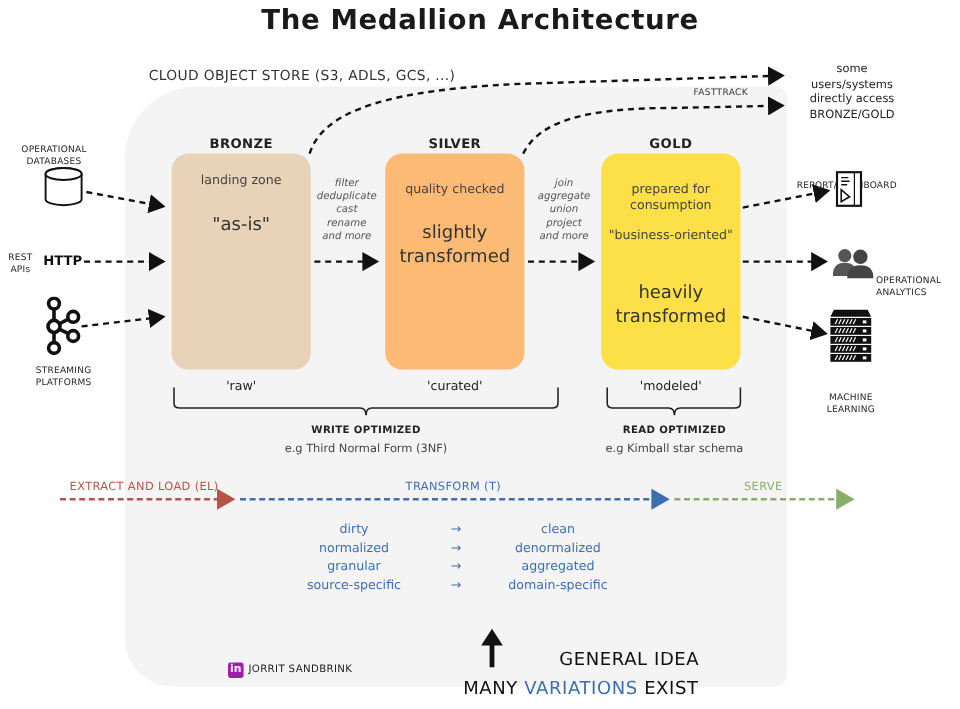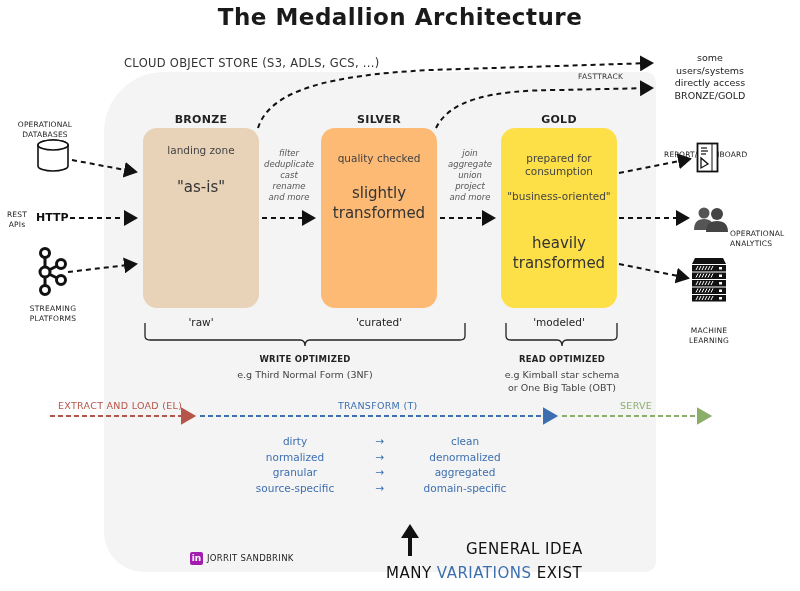--- a/index.html
+++ b/index.html
@@ -208,21 +208,20 @@
 <div class="abs dst-label" style="left:686px; top:306px; width:46px; text-align:center;">
   <div>MACHINE</div>
   <div>LEARNING</div>
 </div>
 
 <div class="abs opt-title" style="left:205px; top:354px; width:200px;">WRITE OPTIMIZED</div>
 <div class="abs opt-sub" style="left:205px; top:368px; width:200px;">e.g Third Normal Form (3NF)</div>
 <div class="abs opt-title" style="left:482px; top:354px; width:160px;">READ OPTIMIZED</div>
 <div class="abs opt-sub" style="left:482px; top:368px; width:160px;">
   <div>e.g Kimball star schema</div>
-  <div>or One Big Table (OBT)</div>
 </div>
 
 <div class="abs stage" style="left:58px; top:400px; color:#b5554a;">EXTRACT AND LOAD (EL)</div>
 <div class="abs stage" style="left:338px; top:400px; color:#3d6fb0;">TRANSFORM (T)</div>
 <div class="abs stage" style="left:620px; top:400px; color:#8aad6a;">SERVE</div>
 
 <div class="abs tx" style="left:240px; top:434px; width:110px;">
   <div>dirty</div>
   <div>normalized</div>
   <div>granular</div>

